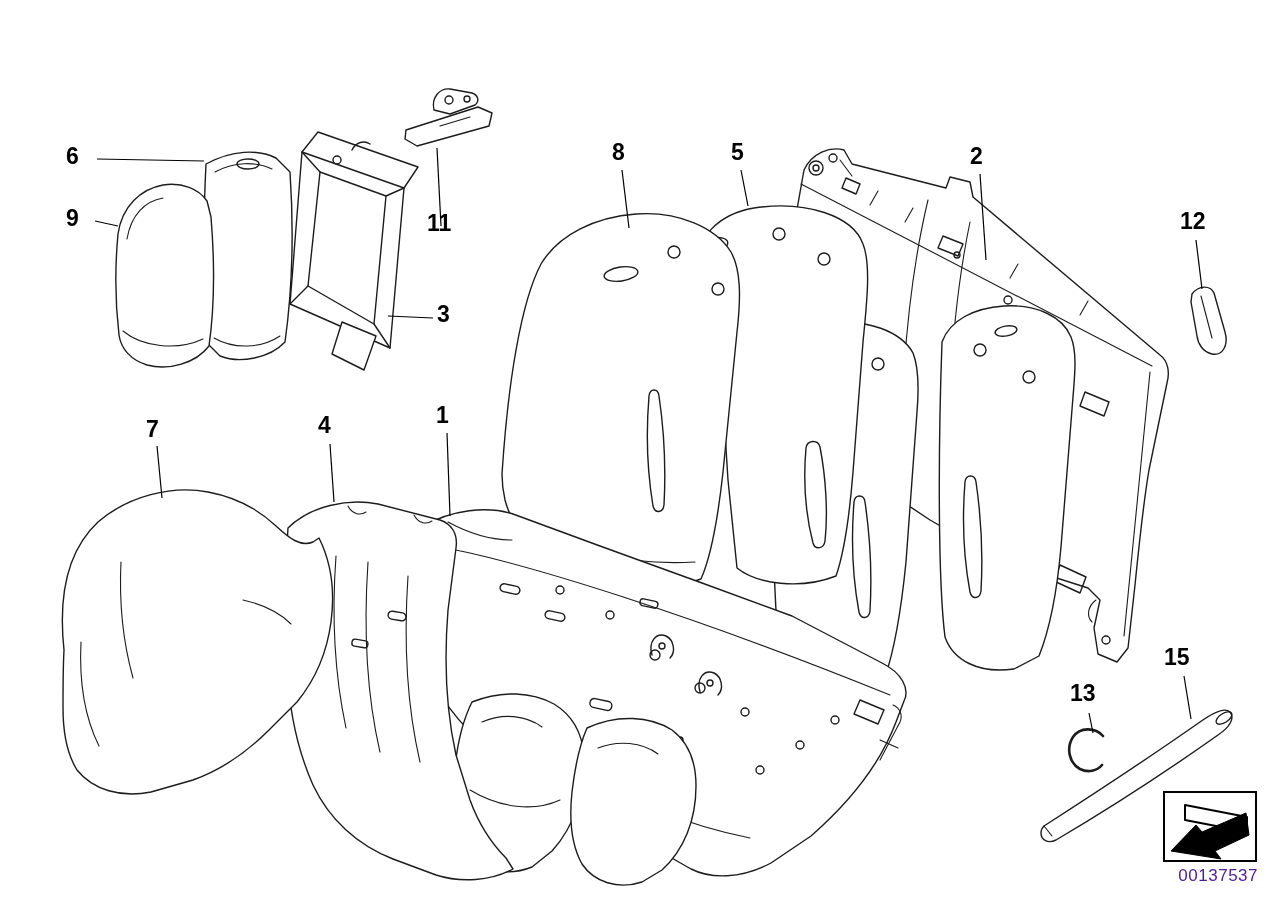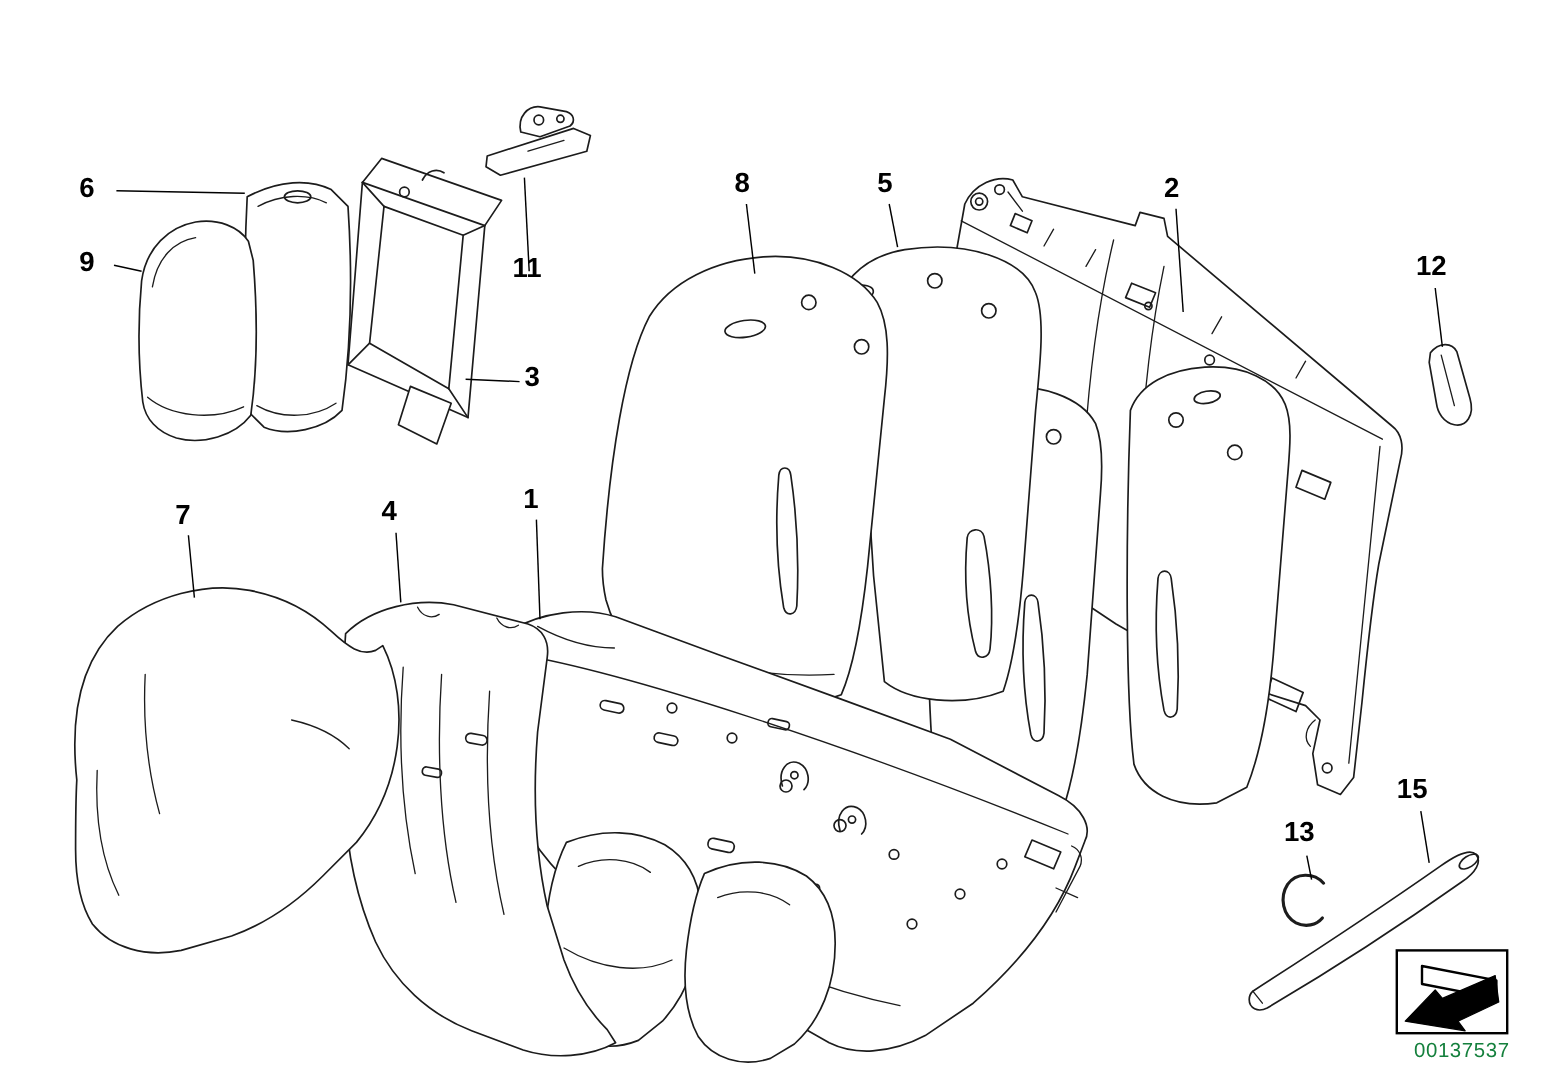--- a/index.html
+++ b/index.html
@@ -4,21 +4,21 @@
 <style>
   html,body{margin:0;padding:0;background:#fff;}
   .stage{position:relative;width:1288px;height:910px;background:#fff;overflow:hidden;
          font-family:"Liberation Sans",sans-serif;}
   .stage svg{position:absolute;left:0;top:0;}
   .callout{position:absolute;font-weight:bold;font-size:23px;color:#000;line-height:1;
            font-family:"Liberation Sans",sans-serif;cursor:pointer;user-select:none;}
   .ref-box{position:absolute;left:1163px;top:791px;width:94px;height:71px;
            border:2px solid #000;box-sizing:border-box;background:#fff;}
   .doc-number{position:absolute;left:1150px;top:866px;width:108px;text-align:right;
-              font-size:17px;letter-spacing:.5px;color:#15803d;
+              font-size:17px;letter-spacing:.5px;color:#4c1d95;
               font-family:"Liberation Sans",sans-serif;}
   path,ellipse,circle,rect,line{vector-effect:non-scaling-stroke;}
   .ln{fill:none;stroke:#1c1c1c;stroke-width:1.4;stroke-linejoin:round;stroke-linecap:round;}
   .sh{fill:#ffffff;stroke:#1c1c1c;stroke-width:1.4;stroke-linejoin:round;stroke-linecap:round;}
   .thin{fill:none;stroke:#1c1c1c;stroke-width:1.1;stroke-linecap:round;}
 </style>
 </head>
 <body>
 
 <div class="stage">

